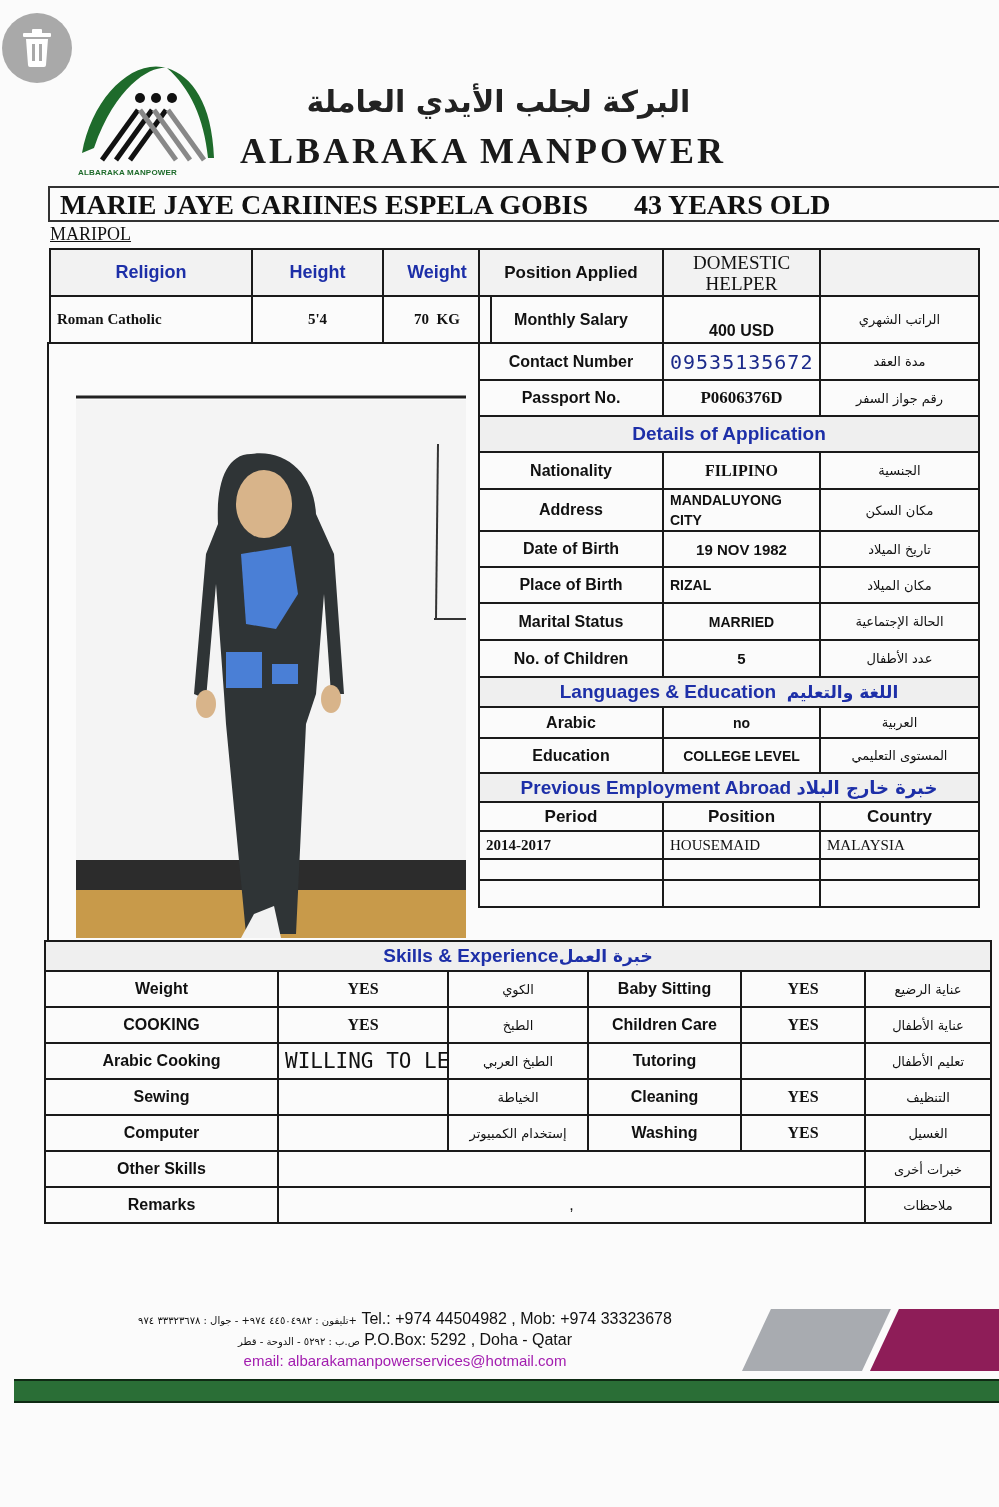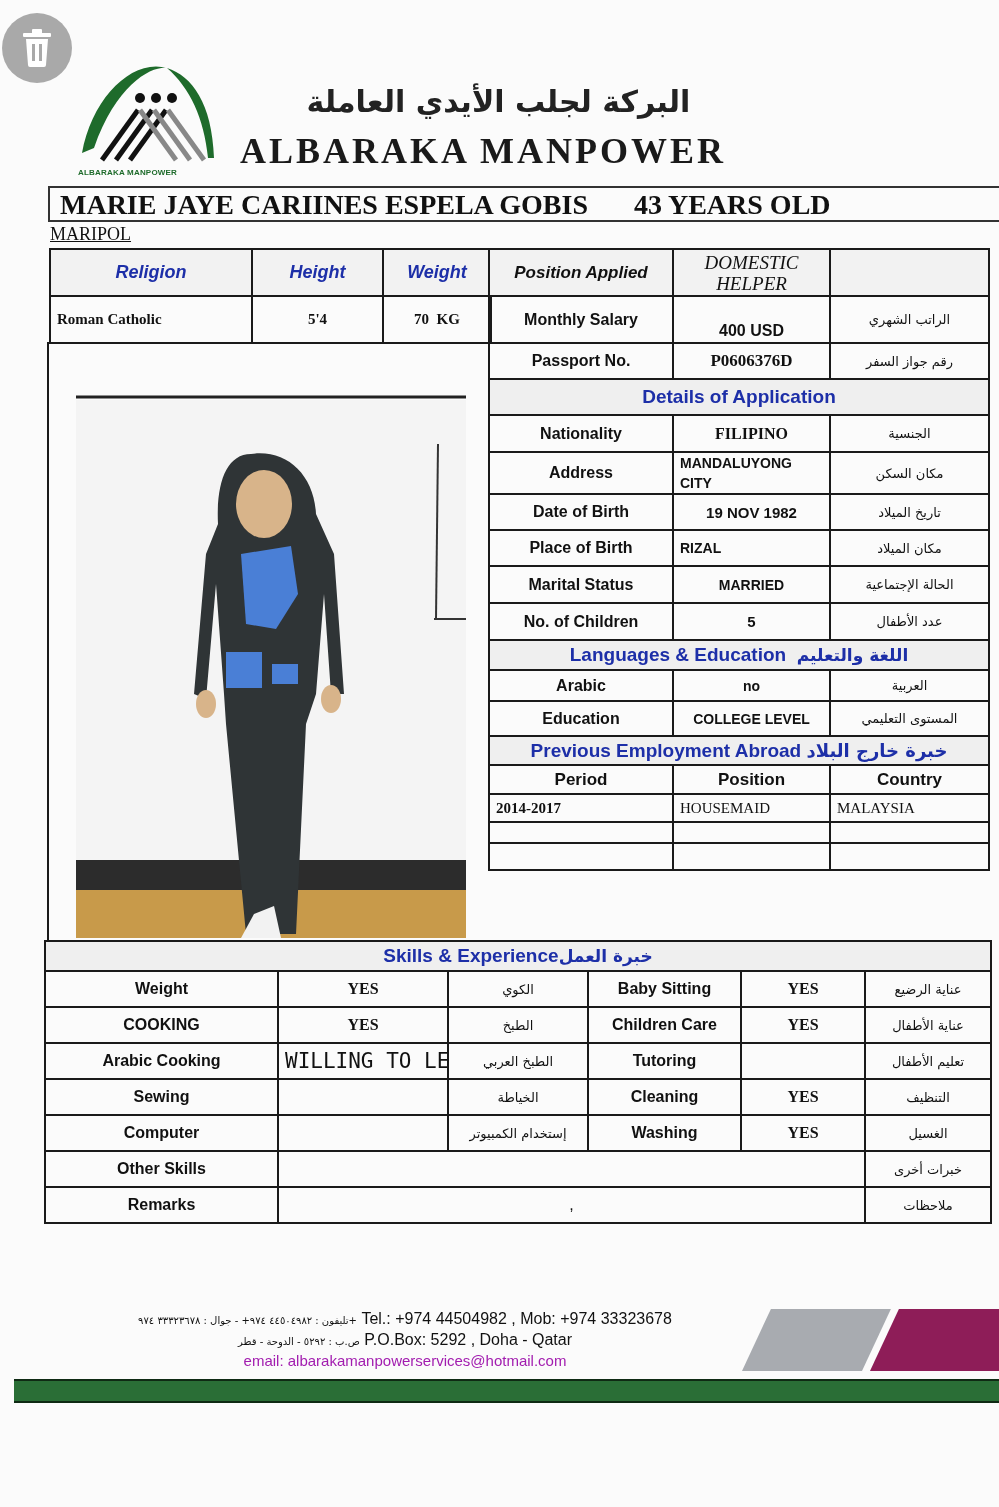--- a/index.html
+++ b/index.html
@@ -35,21 +35,21 @@
   table { border-collapse:collapse; position:absolute; table-layout:fixed; }
   td { border:2px solid #1a1a1a; padding:0 6px; text-align:center; vertical-align:middle; font-size:16px; }
   .blue { color:#1d2fa8; font-weight:bold; }
   .lbl { font-weight:bold; }
   .serif { font-family:"Liberation Serif", serif; font-weight:bold; }
   .ar { font-family:"DejaVu Sans", sans-serif; font-size:13px; direction:rtl; }
   .hand { font-family:"DejaVu Sans Mono", monospace; color:#1b2a8a; font-size:20px; letter-spacing:1px; }
   .hand-black { font-family:"DejaVu Sans Mono", monospace; color:#111; font-size:21px; letter-spacing:0; }
   .section-hdr { background:#efefef; color:#1d2fa8; font-weight:bold; font-size:19px; }
   .left { text-align:left; }
-  .grey { background:#f2f2f2;font-style:italic; }
+  .grey { background:#f2f2f2; }
 
   
   .photo-frame { left:76px; top:394px; width:390px; height:544px; overflow:hidden; }
 
   
   .footer-text { left:60px; top:1308px; width:690px; text-align:center; font-size:16px; color:#111; }
   .footer-line { height:21px; line-height:21px; white-space:nowrap; }
   .footer-email { color:#a21caf; font-size:15px; }
   .ribbon-grey { left:742px; top:1309px; width:120px; height:62px; background:#a8abb0; transform:skewX(-25deg); transform-origin:bottom left; }
   .ribbon-magenta { left:870px; top:1309px; width:150px; height:62px; background:#8e1d58; transform:skewX(-25deg); transform-origin:bottom left; }
@@ -131,36 +131,41 @@
     <ellipse cx="188" cy="110" rx="28" ry="34" fill="#d8b48a"></ellipse>
     <path d="M165 160 L 215 152 L 222 200 L 200 235 L 170 230 Z" fill="#4a7fd6"></path>
     <rect x="150" y="258" width="36" height="36" fill="#4a7fd6"></rect>
     <rect x="196" y="270" width="26" height="20" fill="#4a7fd6"></rect>
     <ellipse cx="130" cy="310" rx="10" ry="14" fill="#d8b48a"></ellipse>
     <ellipse cx="255" cy="305" rx="10" ry="14" fill="#d8b48a"></ellipse>
     <path d="M178 520 L 198 512 L 205 544 L 165 544 Z" fill="#f2f2f2"></path>
   </svg>
 </div>
 
-<table style="left:488px; top:248px; width:500px;">
+<table style="left:478px; top:248px; width:500px;">
   <colgroup>
       <col style="width:184px">
       <col style="width:157px">
       <col style="width:159px">
     </colgroup>
   <tbody>
       <tr style="height:47px" class="grey">
     <td class="lbl" style="font-size:17px">Position Applied</td>
     <td class="serif" style="font-size:19px; font-weight:normal; line-height:21px">DOMESTIC HELPER</td>
     <td class="ar"></td>
   </tr>
   <tr style="height:47px">
     <td class="lbl" style="font-size:16px">Monthly Salary</td>
     <td class="lbl" style="font-size:16px; vertical-align:bottom; padding-bottom:2px">400 USD</td>
     <td class="ar">الراتب الشهري</td>
+  </tr>
+  <tr style="height:37px">
+    <td class="lbl" style="font-size:16px">Contact Number</td>
+    <td class="hand">09535135672</td>
+    <td class="ar">مدة العقد</td>
   </tr>
   <tr style="height:36px">
     <td class="lbl" style="font-size:16px">Passport No.</td>
     <td class="serif" style="font-size:17px">P0606376D</td>
     <td class="ar">رقم جواز السفر</td>
   </tr>
   <tr style="height:36px">
     <td colspan="3" class="section-hdr">Details of Application</td>
   </tr>
   <tr style="height:37px">

